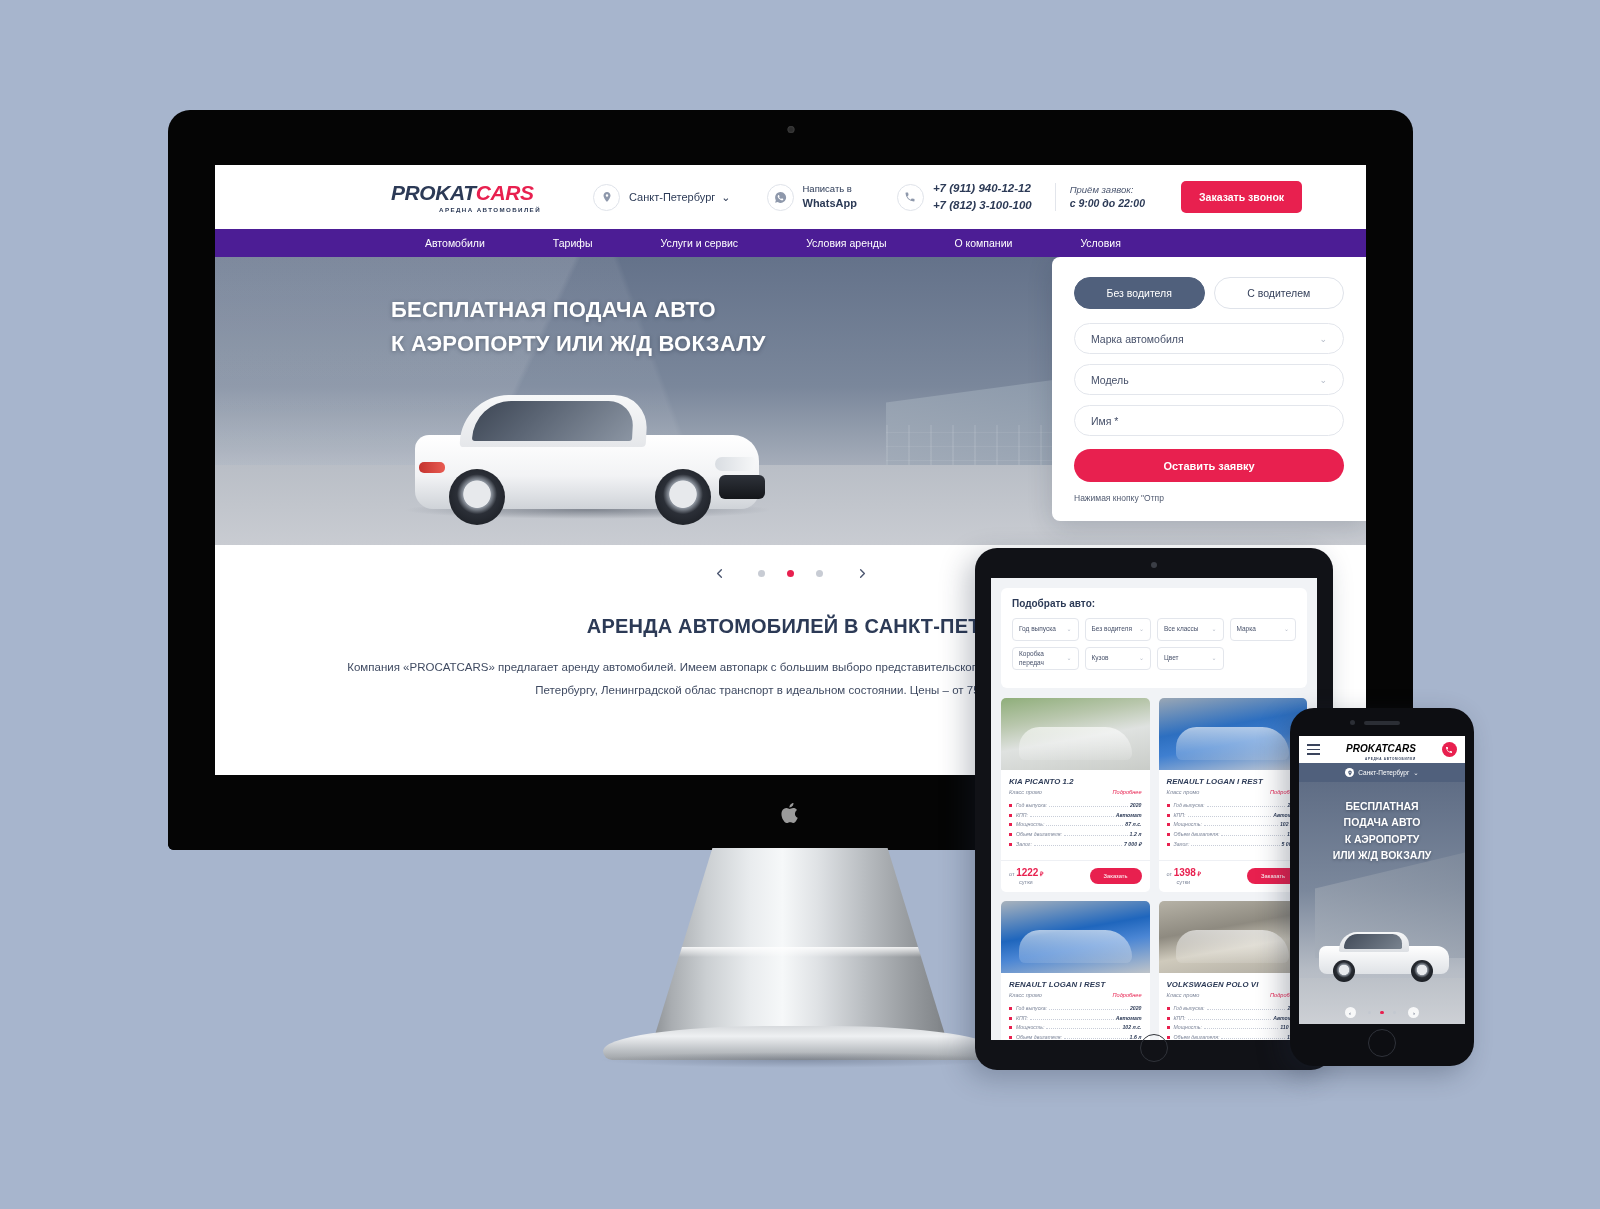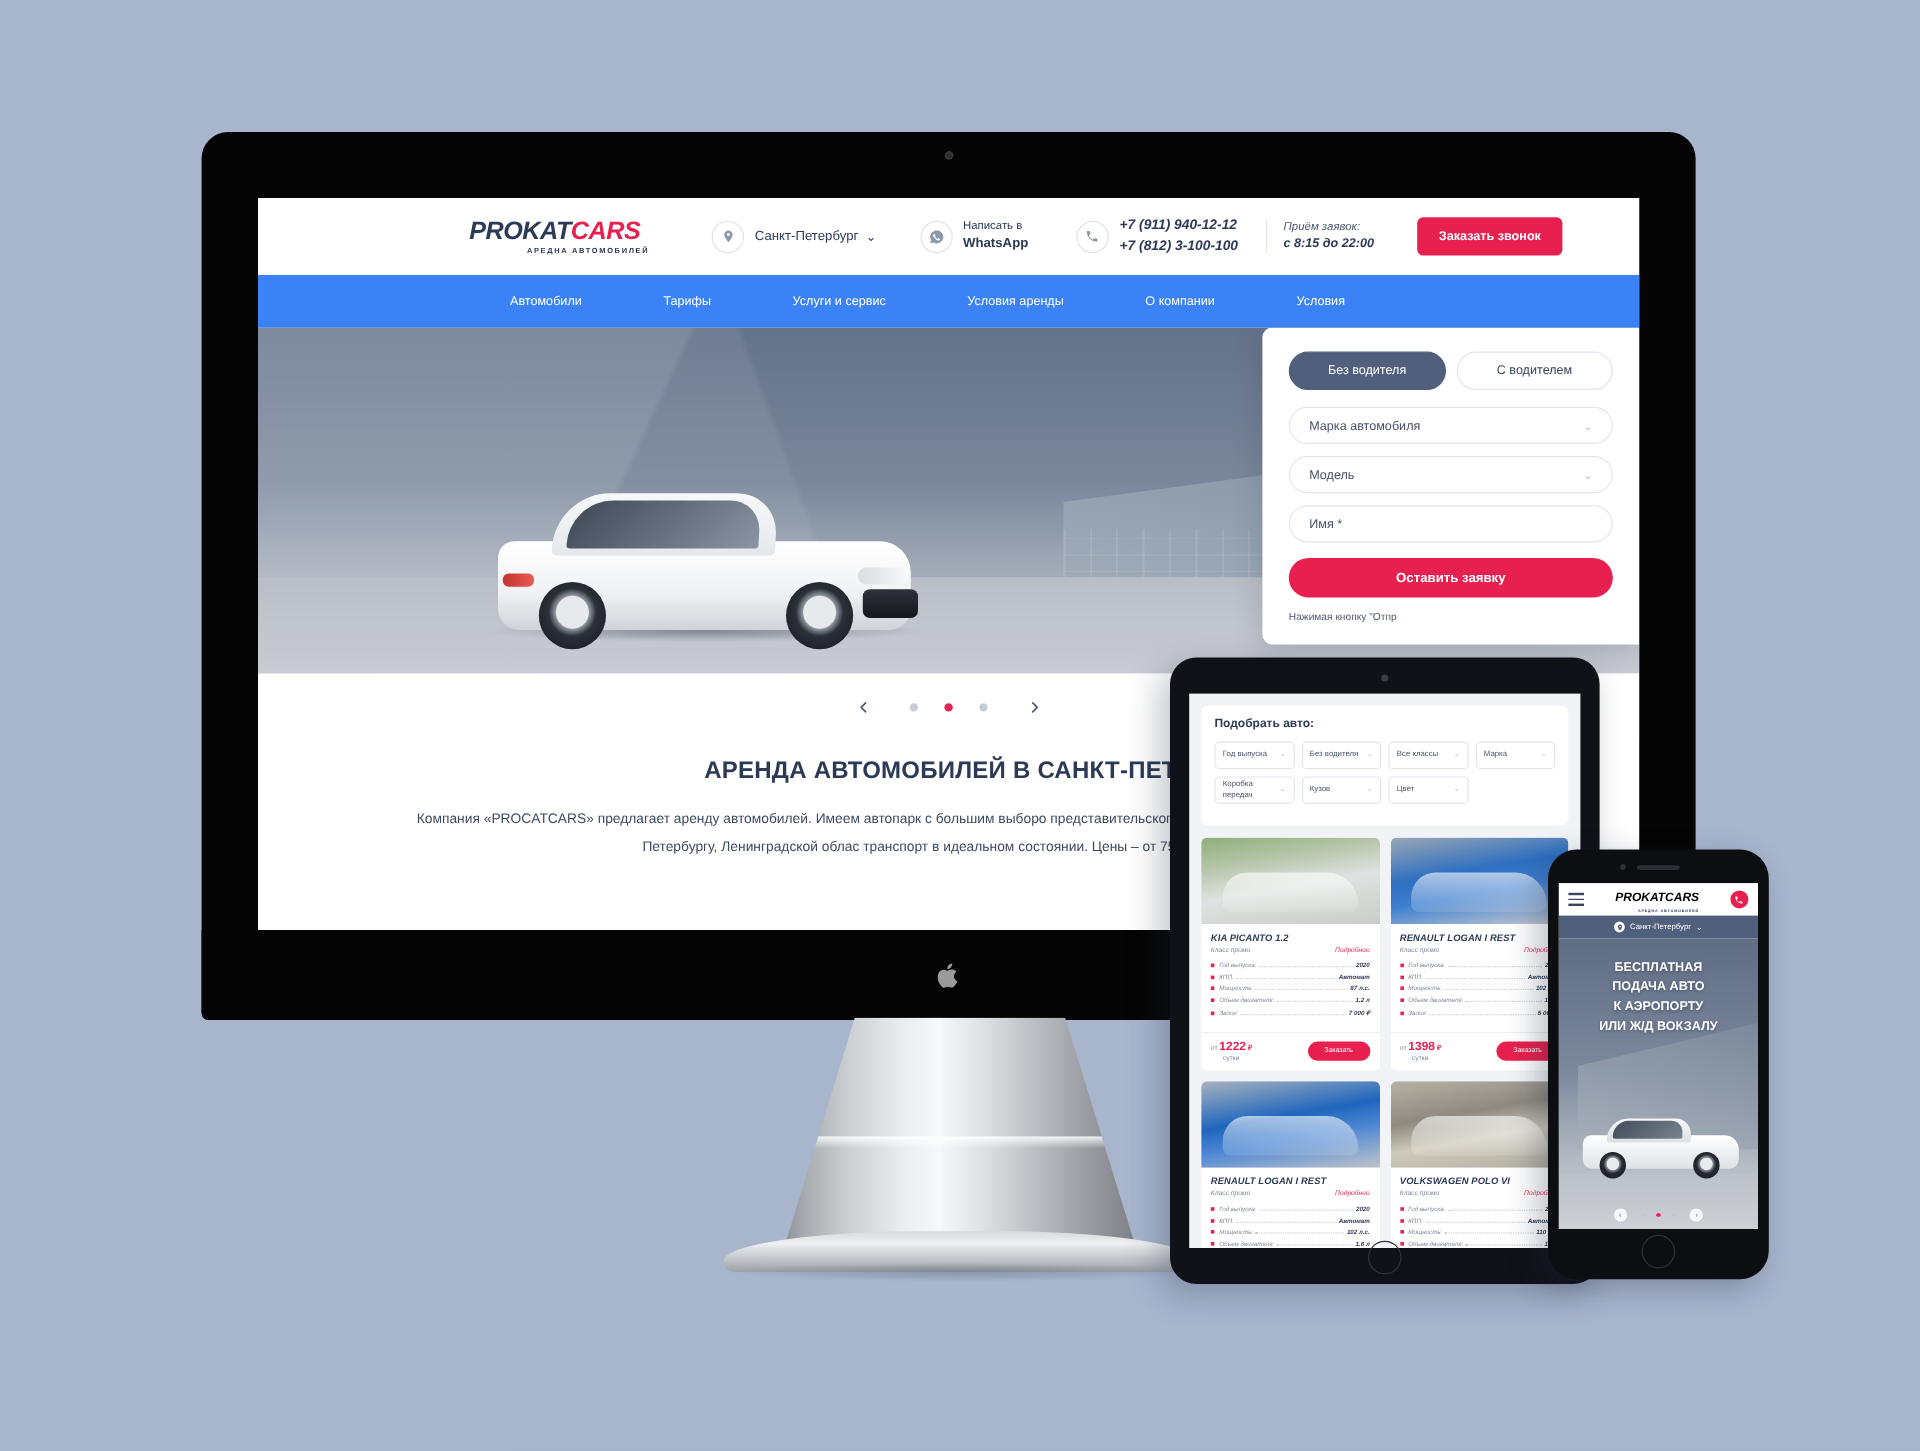--- a/index.html
+++ b/index.html
@@ -89,21 +89,21 @@
   }
   .ph-hours { color: #4c5770; }
   .ph-hours b { display: block; font-size: 10.5px; color: #2c3a56; font-weight: 700; }
   .cta-call {
     margin-left: 36px; background: #e8204f; color: #fff; border: none;
     font-size: 10.5px; font-weight: 600; padding: 10px 18px; border-radius: 5px;
     cursor: pointer; white-space: nowrap; font-family: inherit;
   }
 
   .navbar {
-    height: 44px; background: #3b82f6; display: flex; align-items: center; gap: 0;
+    height: 28px; background: #4c1d95; display: flex; align-items: center; gap: 0;
     padding-left: 176px; position: relative; z-index: 4;
   }
   .nav-item {
     color: #fff; font-size: 10.5px; padding: 0 34px; cursor: pointer; white-space: nowrap;
   }
 
   .hero {
     position: relative; height: 288px; overflow: hidden;
     background: linear-gradient(160deg, #6e7c92 0%, #7d8a9e 40%, #9aa4b4 70%, #b6bcc6 100%);
   }
@@ -360,21 +360,21 @@
             <svg width="12" height="12" viewBox="0 0 24 24" fill="currentColor">
                 <path d="M6.6 10.8a15 15 0 006.6 6.6l2.2-2.2c.3-.3.7-.4 1-.2 1.1.4 2.4.6 3.6.6.6 0 1 .5 1 1V20c0 .6-.4 1-1 1A17 17 0 013 4c0-.6.4-1 1-1h3.5c.6 0 1 .4 1 1 0 1.3.2 2.5.6 3.6.1.4 0 .8-.2 1l-2.3 2.2z"></path>
               </svg>
           </span>
           <span class="ph-nums">
             <div>+7 (911) 940-12-12</div>
             <div>+7 (812) 3-100-100</div>
           </span>
           <span class="ph-hours">
             <span>Приём заявок:</span>
-            <b>с 8:15 до 22:00</b>
+            <b>с 9:00 до 22:00</b>
           </span>
         </div>
 
         <button class="cta-call">Заказать звонок</button>
       </div>
 
       <div class="navbar">
         <div class="nav-item">Автомобили</div>
         <div class="nav-item">Тарифы</div>
         <div class="nav-item">Услуги и сервис</div>
@@ -395,20 +395,24 @@
           <div class="car-body"></div>
           <div class="car-cabin"></div>
           <div class="car-glass"></div>
           <div class="car-taillight"></div>
           <div class="car-light"></div>
           <div class="car-grille"></div>
           <div class="wheel w1"></div>
           <div class="wheel w2"></div>
         </div>
 
+        <div class="hero-title">
+          <div>БЕСПЛАТНАЯ ПОДАЧА АВТО</div>
+          <div>К АЭРОПОРТУ ИЛИ Ж/Д ВОКЗАЛУ</div>
+        </div>
 
         <div class="form-card">
           <div class="seg">
             <button class="seg-btn active">Без водителя</button>
             <button class="seg-btn">С водителем</button>
           </div>
           <div class="fld sel">
             <span>Марка автомобиля</span>
             <span class="chev">⌄</span>
           </div>

